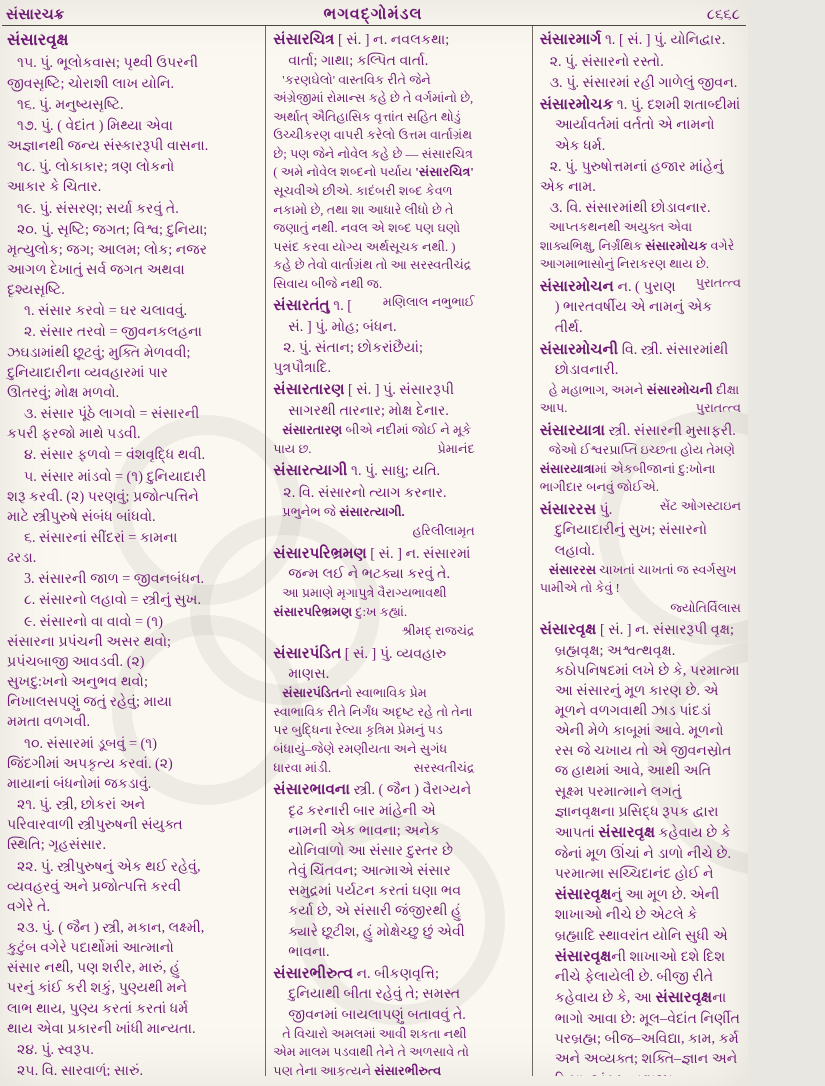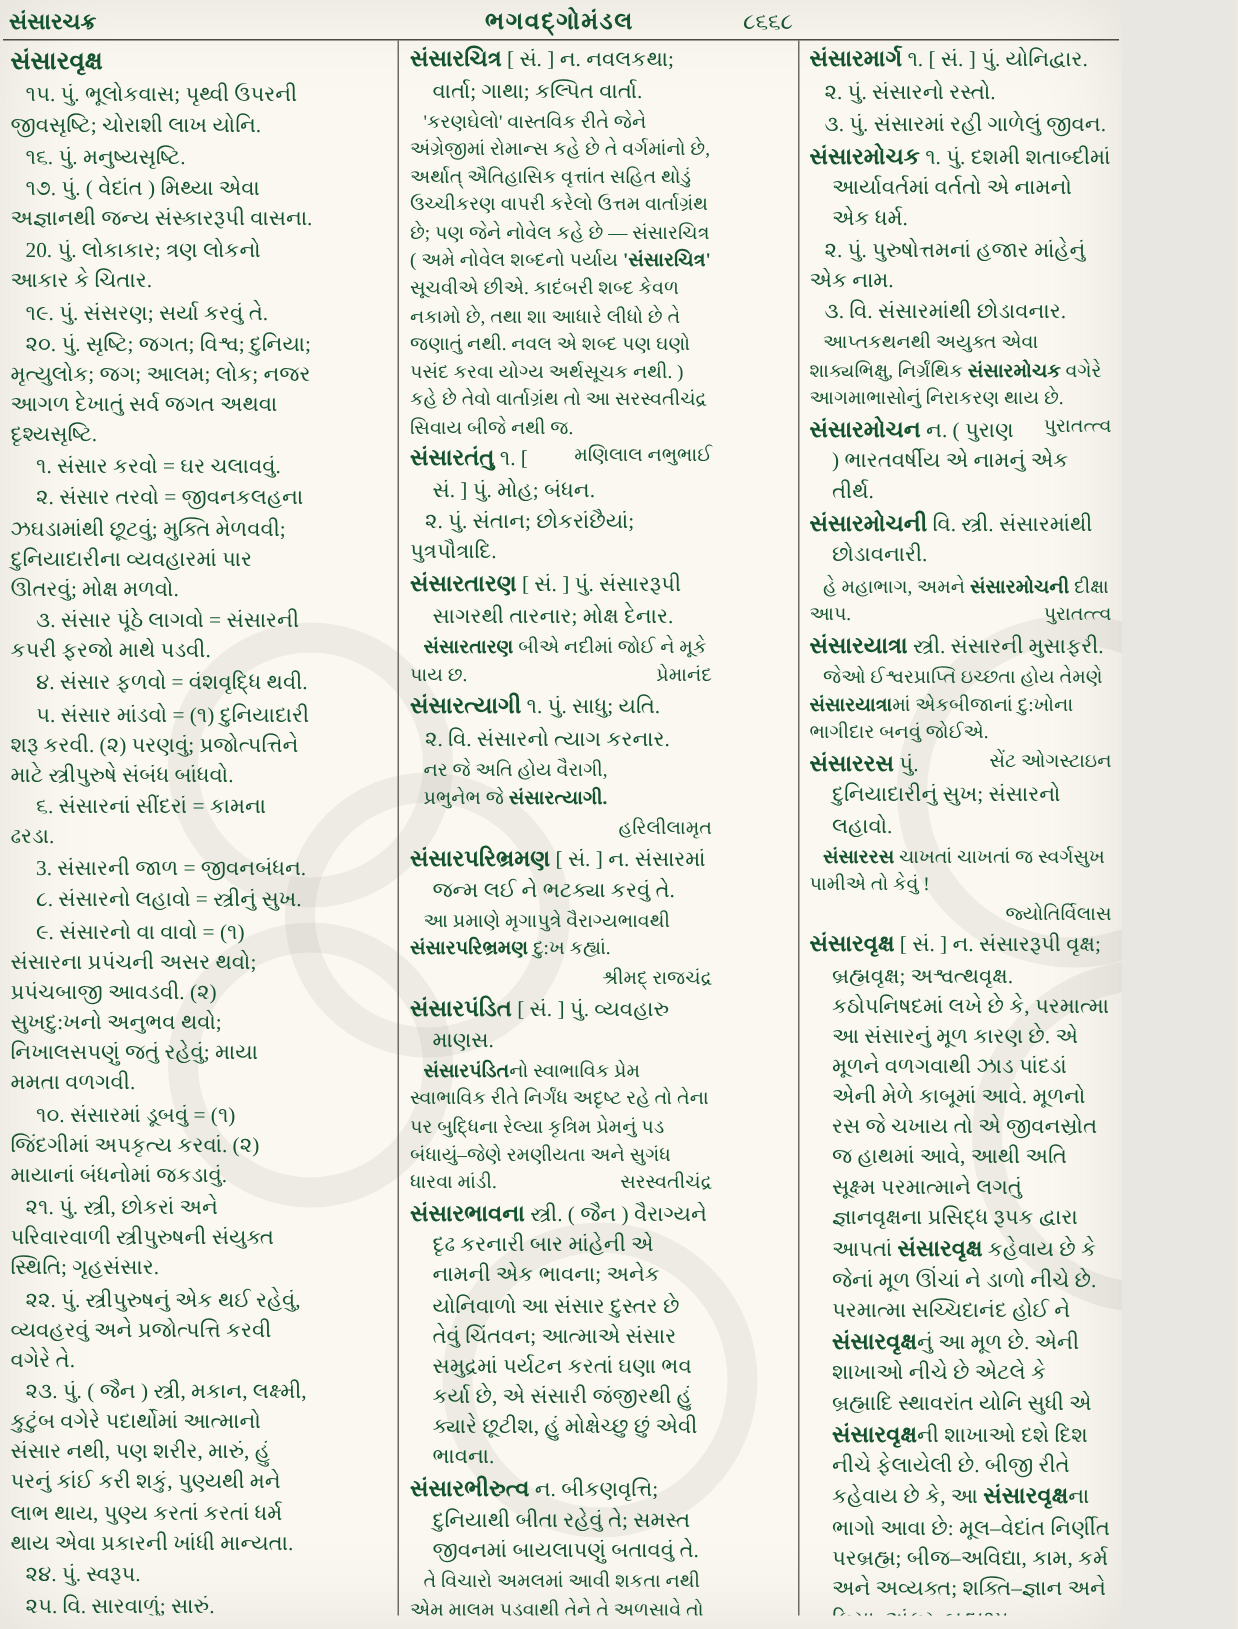--- a/index.html
+++ b/index.html
@@ -2,36 +2,36 @@
 <html><head>
 <meta charset="utf-8">
 <style>
   html,body{margin:0;padding:0;background:#e9e7e1;}
   .page{
     position:relative;
     width:748px;height:1086px;
     background:#faf8f1;
     overflow:hidden;
     font-family:"Liberation Serif","DejaVu Serif",serif;
-    color:#14532d;
+    color:#701a75;
     box-sizing:border-box;
   }
   
   .page::after{
     content:"";position:absolute;inset:0;pointer-events:none;
     box-shadow:inset 0 0 60px rgba(120,115,105,0.18);
   }
   .header{
     position:relative;z-index:2;
     display:flex;align-items:baseline;
     padding:5px 8px 1px 6px;
   }
   .guide{flex:1;font-weight:bold;font-size:15px;}
   .title{flex:1;text-align:center;font-weight:bold;font-size:16px;letter-spacing:1px;}
-  .pageno{flex:1;text-align:left;font-size:15px;}
+  .pageno{flex:1;text-align:right;font-size:15px;}
   .rule{border-bottom:1.6px solid #4d4941;margin:1px 2px 0 2px;position:relative;z-index:2;}
   .columns{
     position:relative;z-index:1;
     display:flex;
     height:1050px;
     gap:21px;
   }
   .col{
     flex:1;min-width:0;
     padding:2px 7px 0 7px;
@@ -77,21 +77,21 @@
   </div>
 
   <div class="rule"></div>
 
   <div class="columns">
     <div class="col">
         <p class="blk cont-head"><b>સંસારવૃક્ષ</b></p>
         <p class="blk sense">૧૫. પું. ભૂલોકવાસ; પૃથ્વી ઉપરની જીવસૃષ્ટિ; ચોરાશી લાખ યોનિ.</p>
         <p class="blk sense">૧૬. પું. મનુષ્યસૃષ્ટિ.</p>
         <p class="blk sense">૧૭. પું. ( વેદાંત ) મિથ્યા એવા અજ્ઞાનથી જન્ય સંસ્કારરૂપી વાસના.</p>
-        <p class="blk sense">20. પું. લોકાકાર; ત્રણ લોકનો આકાર કે ચિતાર.</p>
+        <p class="blk sense">૧૮. પું. લોકાકાર; ત્રણ લોકનો આકાર કે ચિતાર.</p>
         <p class="blk sense">૧૯. પું. સંસરણ; સર્યા કરવું તે.</p>
         <p class="blk sense">૨૦. પું. સૃષ્ટિ; જગત; વિશ્વ; દુનિયા; મૃત્યુલોક; જગ; આલમ; લોક; નજર આગળ દેખાતું સર્વ જગત અથવા દૃશ્યસૃષ્ટિ.</p>
         <p class="blk idiom">૧. સંસાર કરવો = ઘર ચલાવવું.</p>
         <p class="blk idiom">૨. સંસાર તરવો = જીવનકલહના ઝઘડામાંથી છૂટવું; મુક્તિ મેળવવી; દુનિયાદારીના વ્યવહારમાં પાર ઊતરવું; મોક્ષ મળવો.</p>
         <p class="blk idiom">૩. સંસાર પૂંઠે લાગવો = સંસારની કપરી ફરજો માથે પડવી.</p>
         <p class="blk idiom">૪. સંસાર ફળવો = વંશવૃદ્ધિ થવી.</p>
         <p class="blk idiom">૫. સંસાર માંડવો = (૧) દુનિયાદારી શરૂ કરવી. (૨) પરણવું; પ્રજોત્પત્તિને માટે સ્ત્રીપુરુષે સંબંધ બાંધવો.</p>
         <p class="blk idiom">૬. સંસારનાં સીંદરાં = કામના ઢરડા.</p>
         <p class="blk idiom">3. સંસારની જાળ = જીવનબંધન.</p>
         <p class="blk idiom">૮. સંસારનો લહાવો = સ્ત્રીનું સુખ.</p>
@@ -108,21 +108,20 @@
       </div>
     <div class="col">
         <p class="blk head"><b>સંસારચિત્ર</b> [ સં. ] ન. નવલકથા; વાર્તા; ગાથા; કલ્પિત વાર્તા.</p>
         <p class="blk quote">'કરણઘેલો' વાસ્તવિક રીતે જેને અંગ્રેજીમાં રોમાન્સ કહે છે તે વર્ગમાંનો છે, અર્થાત્ ઐતિહાસિક વૃત્તાંત સહિત થોડું ઉચ્ચીકરણ વાપરી કરેલો ઉત્તમ વાર્તાગ્રંથ છે; પણ જેને નોવેલ કહે છે — સંસારચિત્ર ( અમે નોવેલ શબ્દનો પર્યાય <b>'સંસારચિત્ર'</b> સૂચવીએ છીએ. કાદંબરી શબ્દ કેવળ નકામો છે, તથા શા આધારે લીધો છે તે જણાતું નથી. નવલ એ શબ્દ પણ ઘણો પસંદ કરવા યોગ્ય અર્થસૂચક નથી. ) કહે છે તેવો વાર્તાગ્રંથ તો આ સરસ્વતીચંદ્ર સિવાય બીજે નથી જ.<span class="src">મણિલાલ નભુભાઈ</span></p>
         <p class="blk head"><b>સંસારતંતુ</b> ૧. [ સં. ] પું. મોહ; બંધન.</p>
         <p class="blk sense">૨. પું. સંતાન; છોકરાંછૈયાં; પુત્રપૌત્રાદિ.</p>
         <p class="blk head"><b>સંસારતારણ</b> [ સં. ] પું. સંસારરૂપી સાગરથી તારનાર; મોક્ષ દેનાર.</p>
         <p class="blk quote"><b>સંસારતારણ</b> બીએ નદીમાં જોઈ ને મૂકે પાય છ.<span class="src">પ્રેમાનંદ</span></p>
         <p class="blk head"><b>સંસારત્યાગી</b> ૧. પું. સાધુ; યતિ.</p>
         <p class="blk sense">૨. વિ. સંસારનો ત્યાગ કરનાર.</p>
-        <p class="blk quote">નર જે અતિ હોય વૈરાગી,</p>
         <p class="blk quote">પ્રભુનેભ જે <b>સંસારત્યાગી.</b></p>
         <p class="blk source">હરિલીલામૃત</p>
         <p class="blk head"><b>સંસારપરિભ્રમણ</b> [ સં. ] ન. સંસારમાં જન્મ લઈ ને ભટક્યા કરવું તે.</p>
         <p class="blk quote">આ પ્રમાણે મૃગાપુત્રે વૈરાગ્યભાવથી <b>સંસારપરિભ્રમણ</b> દુ:ખ કહ્યાં.</p>
         <p class="blk source">શ્રીમદ્ રાજચંદ્ર</p>
         <p class="blk head"><b>સંસારપંડિત</b> [ સં. ] પું. વ્યવહારુ માણસ.</p>
         <p class="blk quote"><b>સંસારપંડિત</b>નો સ્વાભાવિક પ્રેમ સ્વાભાવિક રીતે નિર્ગંધ અદૃષ્ટ રહે તો તેના પર બુદ્ધિના રેલ્યા કૃત્રિમ પ્રેમનું પડ બંધાયું–જેણે રમણીયતા અને સુગંધ ધારવા માંડી.<span class="src">સરસ્વતીચંદ્ર</span></p>
         <p class="blk head"><b>સંસારભાવના</b> સ્ત્રી. ( જૈન ) વૈરાગ્યને દૃઢ કરનારી બાર માંહેની એ નામની એક ભાવના; અનેક યોનિવાળો આ સંસાર દુસ્તર છે તેવું ચિંતવન; આત્માએ સંસાર સમુદ્રમાં પર્યટન કરતાં ઘણા ભવ કર્યા છે, એ સંસારી જંજીરથી હું ક્યારે છૂટીશ, હું મોક્ષેચ્છુ છું એવી ભાવના.</p>
         <p class="blk head"><b>સંસારભીરુત્વ</b> ન. બીકણવૃત્તિ; દુનિયાથી બીતા રહેવું તે; સમસ્ત જીવનમાં બાયલાપણું બતાવવું તે.</p>
         <p class="blk quote">તે વિચારો અમલમાં આવી શકતા નથી એમ માલમ પડવાથી તેને તે અળસાવે તો પણ તેના આકૃત્યને <b>સંસારભીરુત્વ</b> (Moral cowardice) કહી જગતમાં વગોવતું એ કાંઈ વાજબી જણાતું નથી.<span class="src">નવલરામ લક્ષ્મીરામ</span></p>

